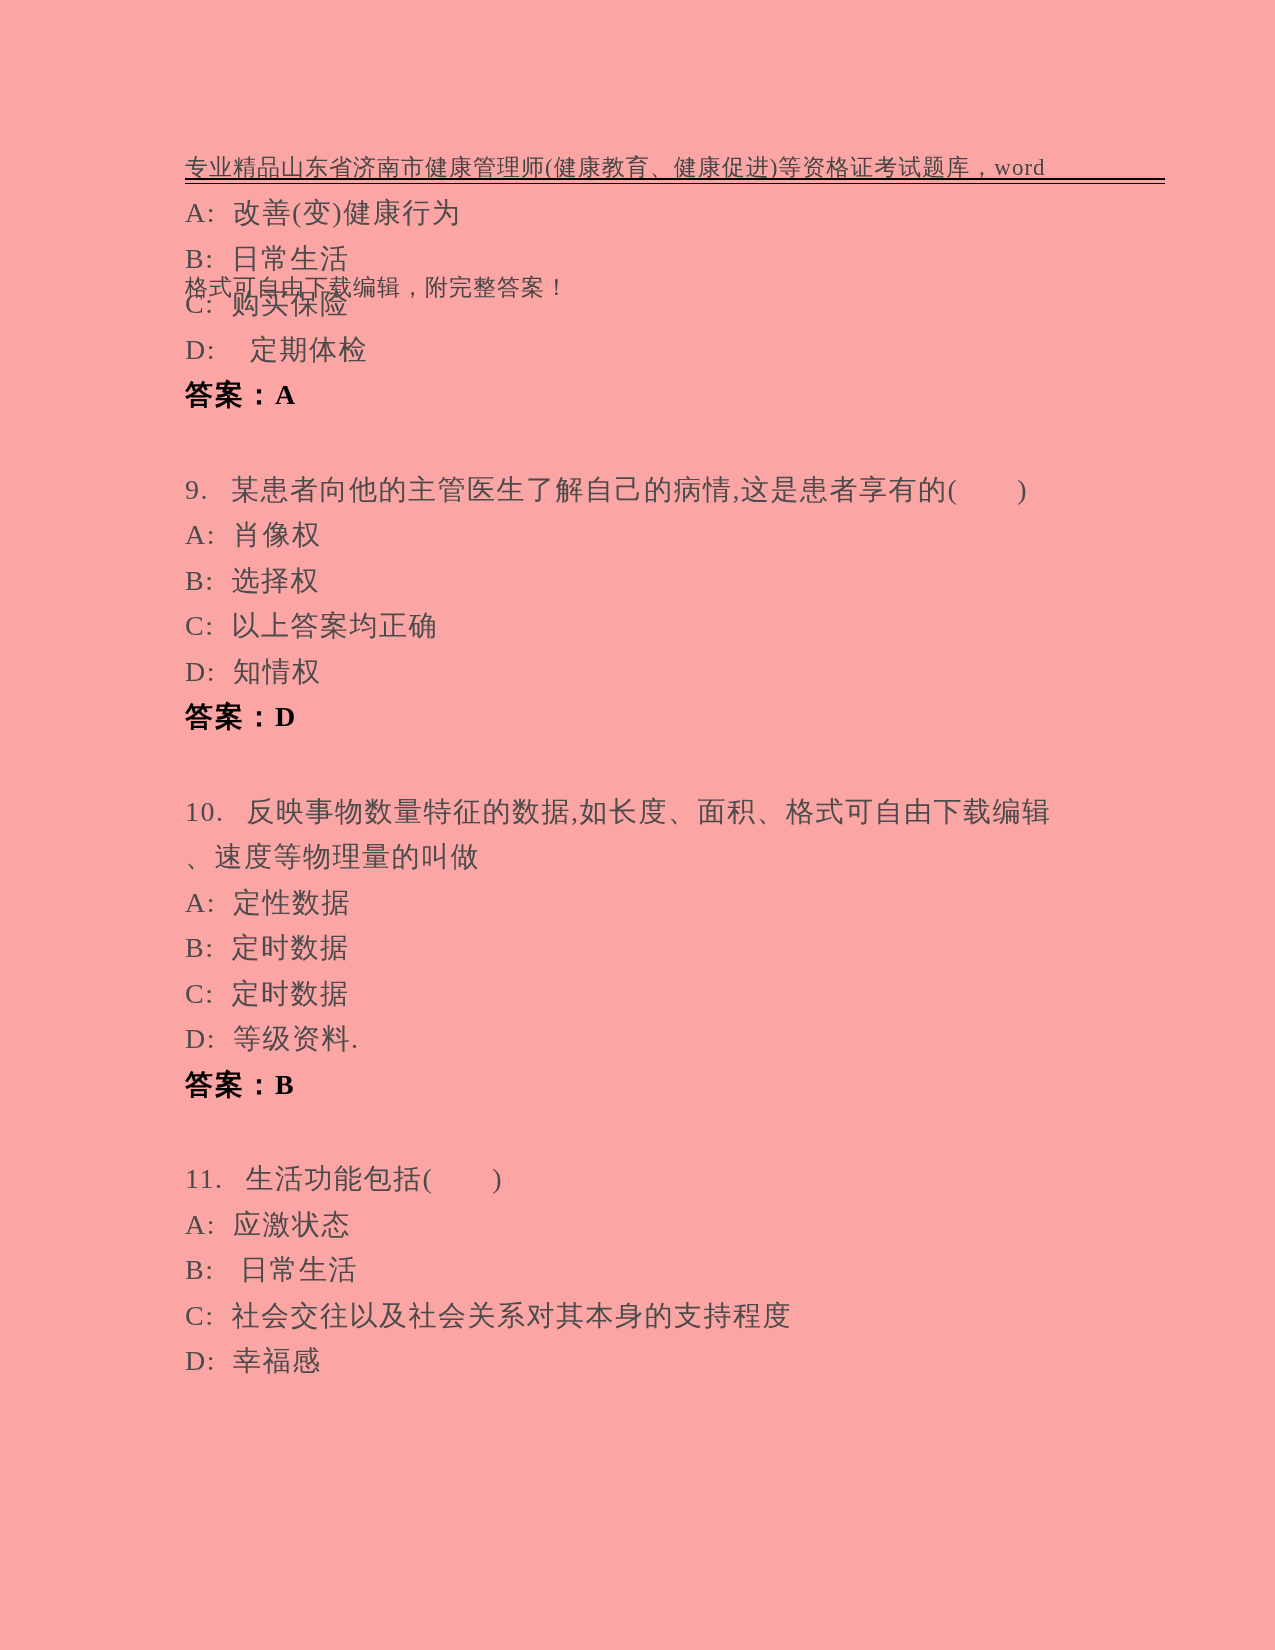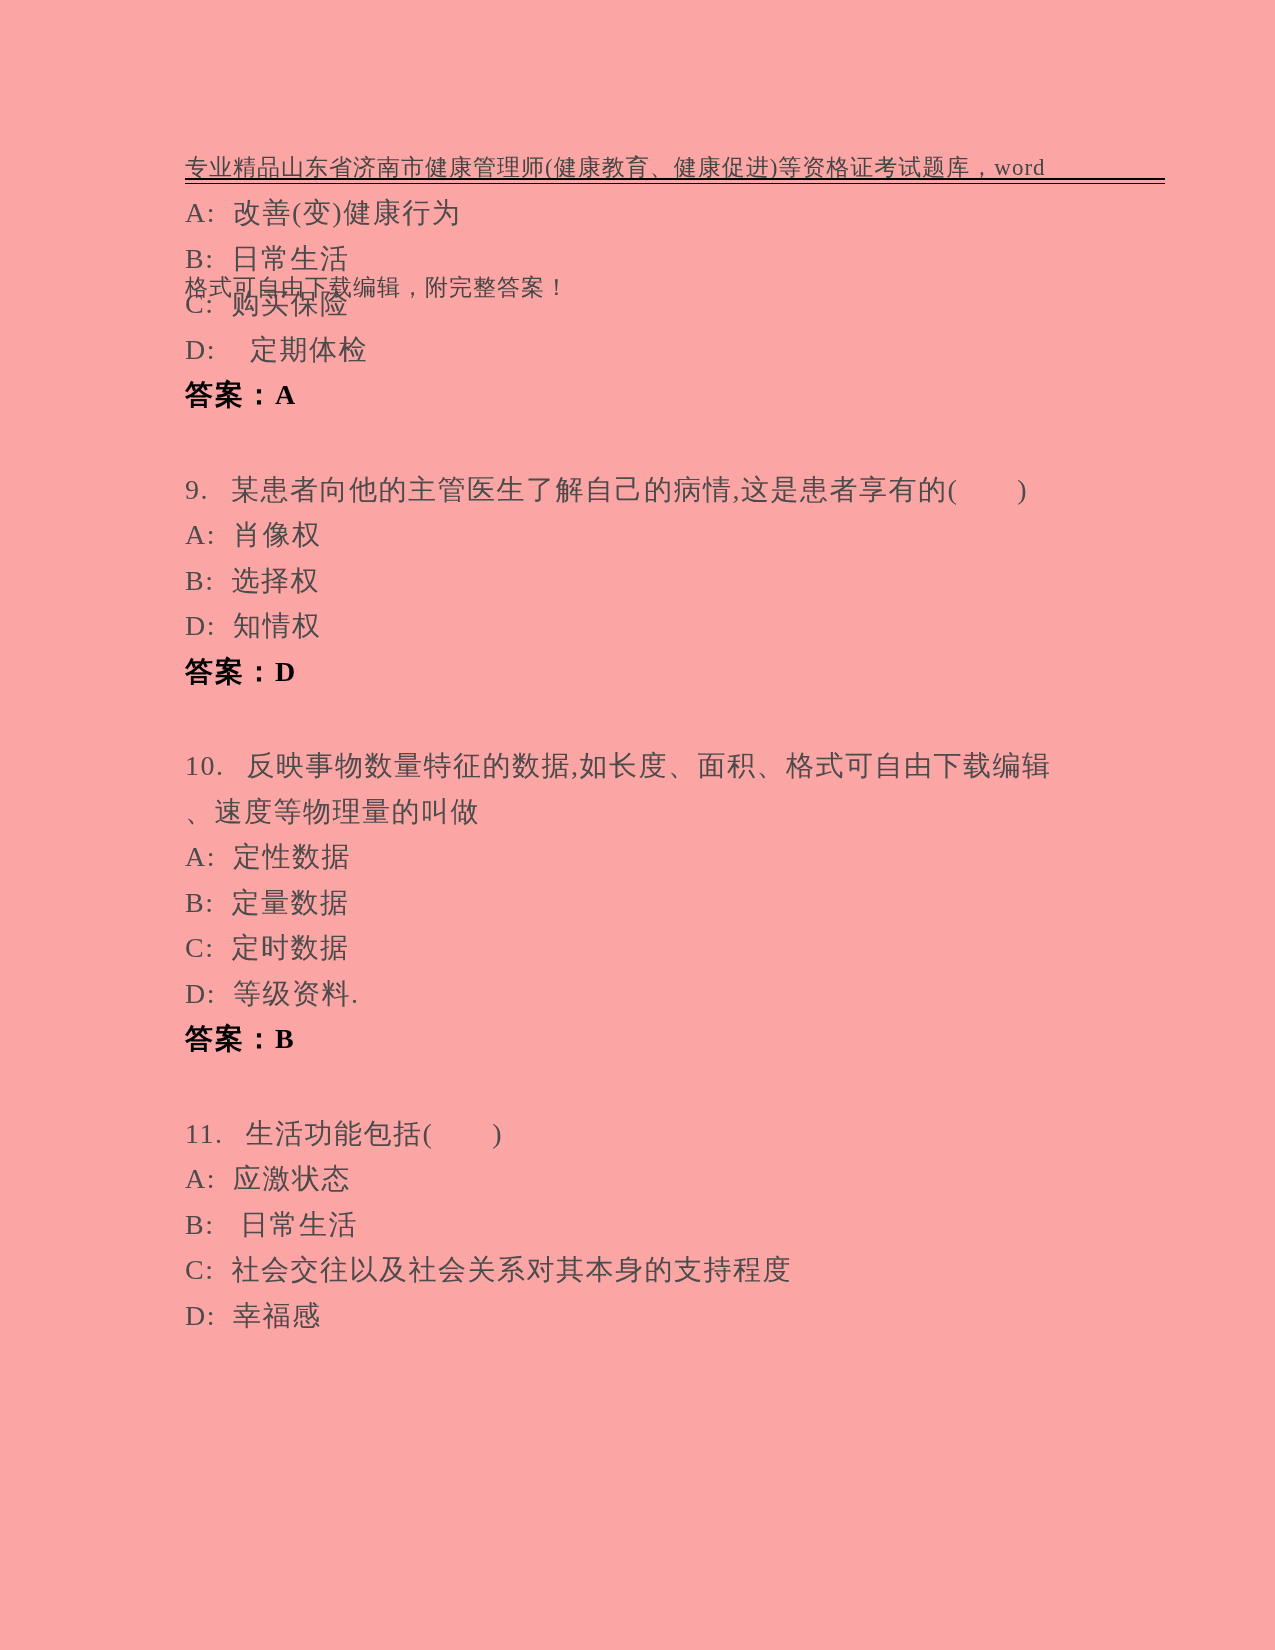--- a/index.html
+++ b/index.html
@@ -86,29 +86,30 @@
       <div class="opt-line">B:  日常生活</div>
       <div class="opt-line">C:  购买保险</div>
       <div class="opt-line">D:    定期体检</div>
       <div class="answer-line">答案：A</div>
     </div>
 
     <div class="question-block">
       <div class="q-line"><span class="q-num">9.</span><span>某患者向他的主管医生了解自己的病情,这是患者享有的(　　)</span></div>
       <div class="opt-line">A:  肖像权</div>
       <div class="opt-line">B:  选择权</div>
+      <div class="opt-line">C:  以上答案均正确</div>
       <div class="opt-line">D:  知情权</div>
       <div class="answer-line">答案：D</div>
     </div>
 
     <div class="question-block">
       <div class="q-line"><span class="q-num">10.</span><span>反映事物数量特征的数据,如长度、面积、格式可自由下载编辑</span></div>
       <div class="q-line">、速度等物理量的叫做</div>
       <div class="opt-line">A:  定性数据</div>
-      <div class="opt-line">B:  定量数据</div>
+      <div class="opt-line">B:  定时数据</div>
       <div class="opt-line">C:  定时数据</div>
       <div class="opt-line">D:  等级资料.</div>
       <div class="answer-line">答案：B</div>
     </div>
 
     <div class="question-block">
       <div class="q-line"><span class="q-num">11.</span><span>生活功能包括(　　)</span></div>
       <div class="opt-line">A:  应激状态</div>
       <div class="opt-line">B:   日常生活</div>
       <div class="opt-line">C:  社会交往以及社会关系对其本身的支持程度</div>

